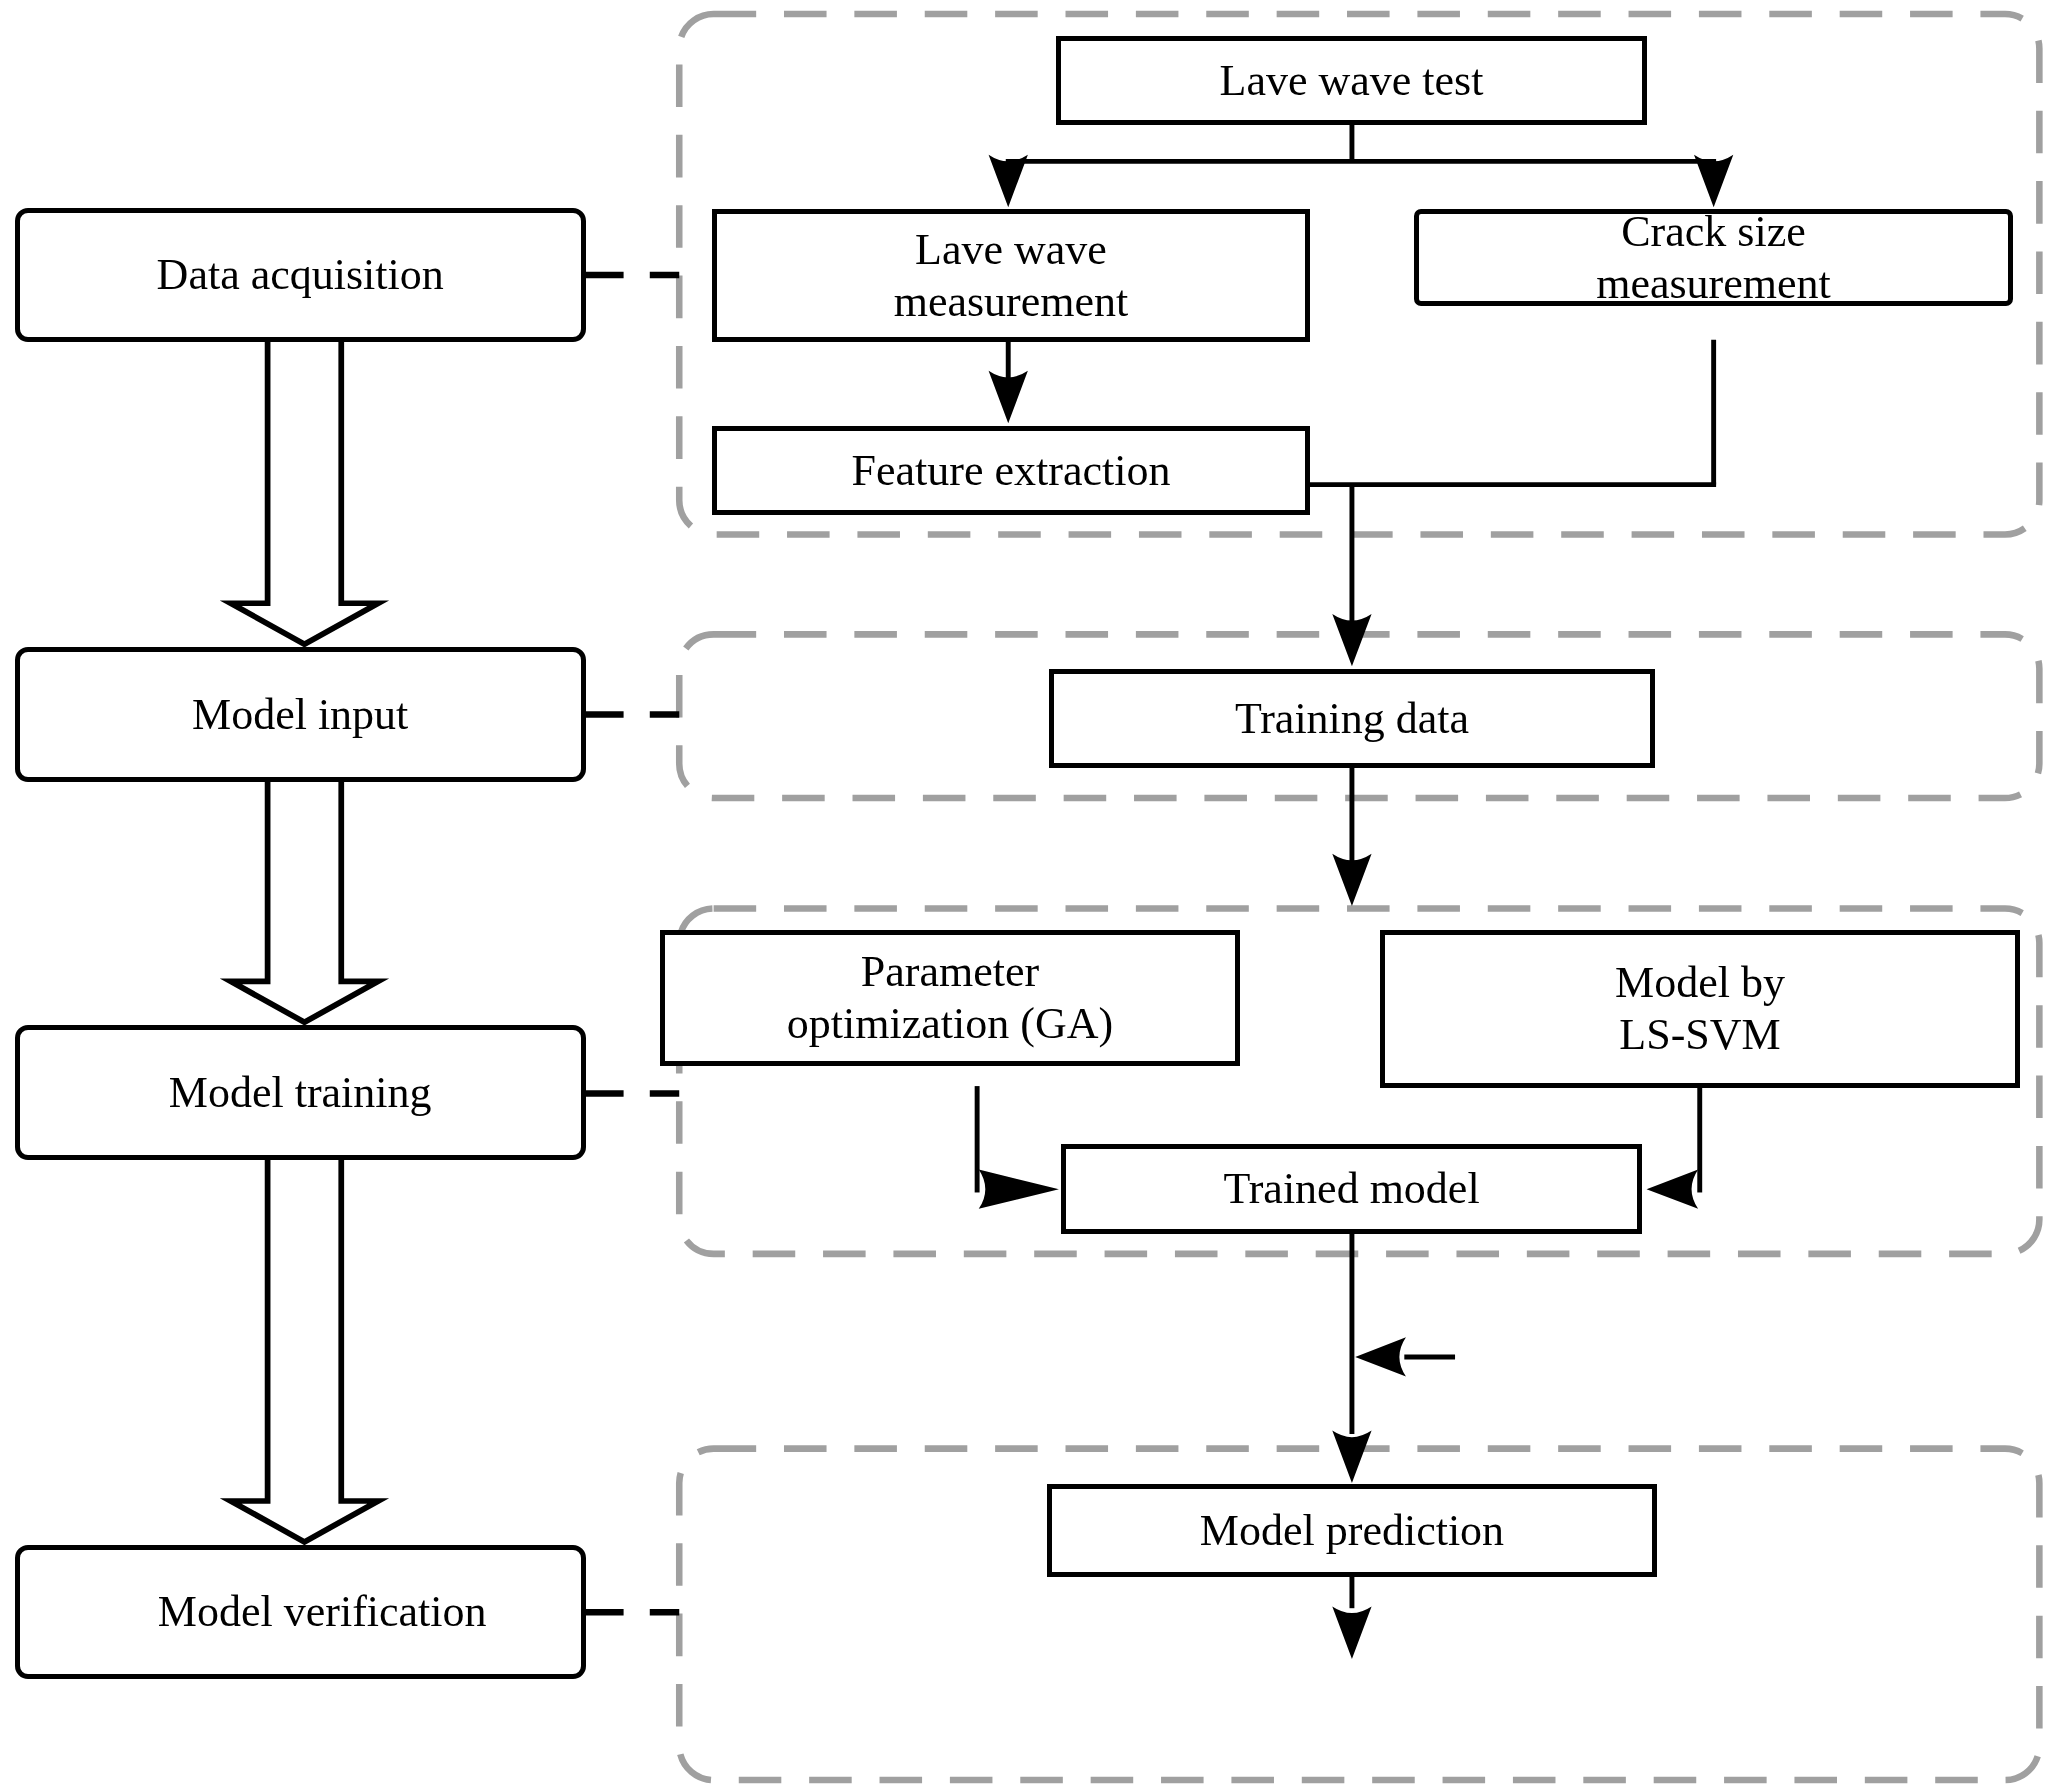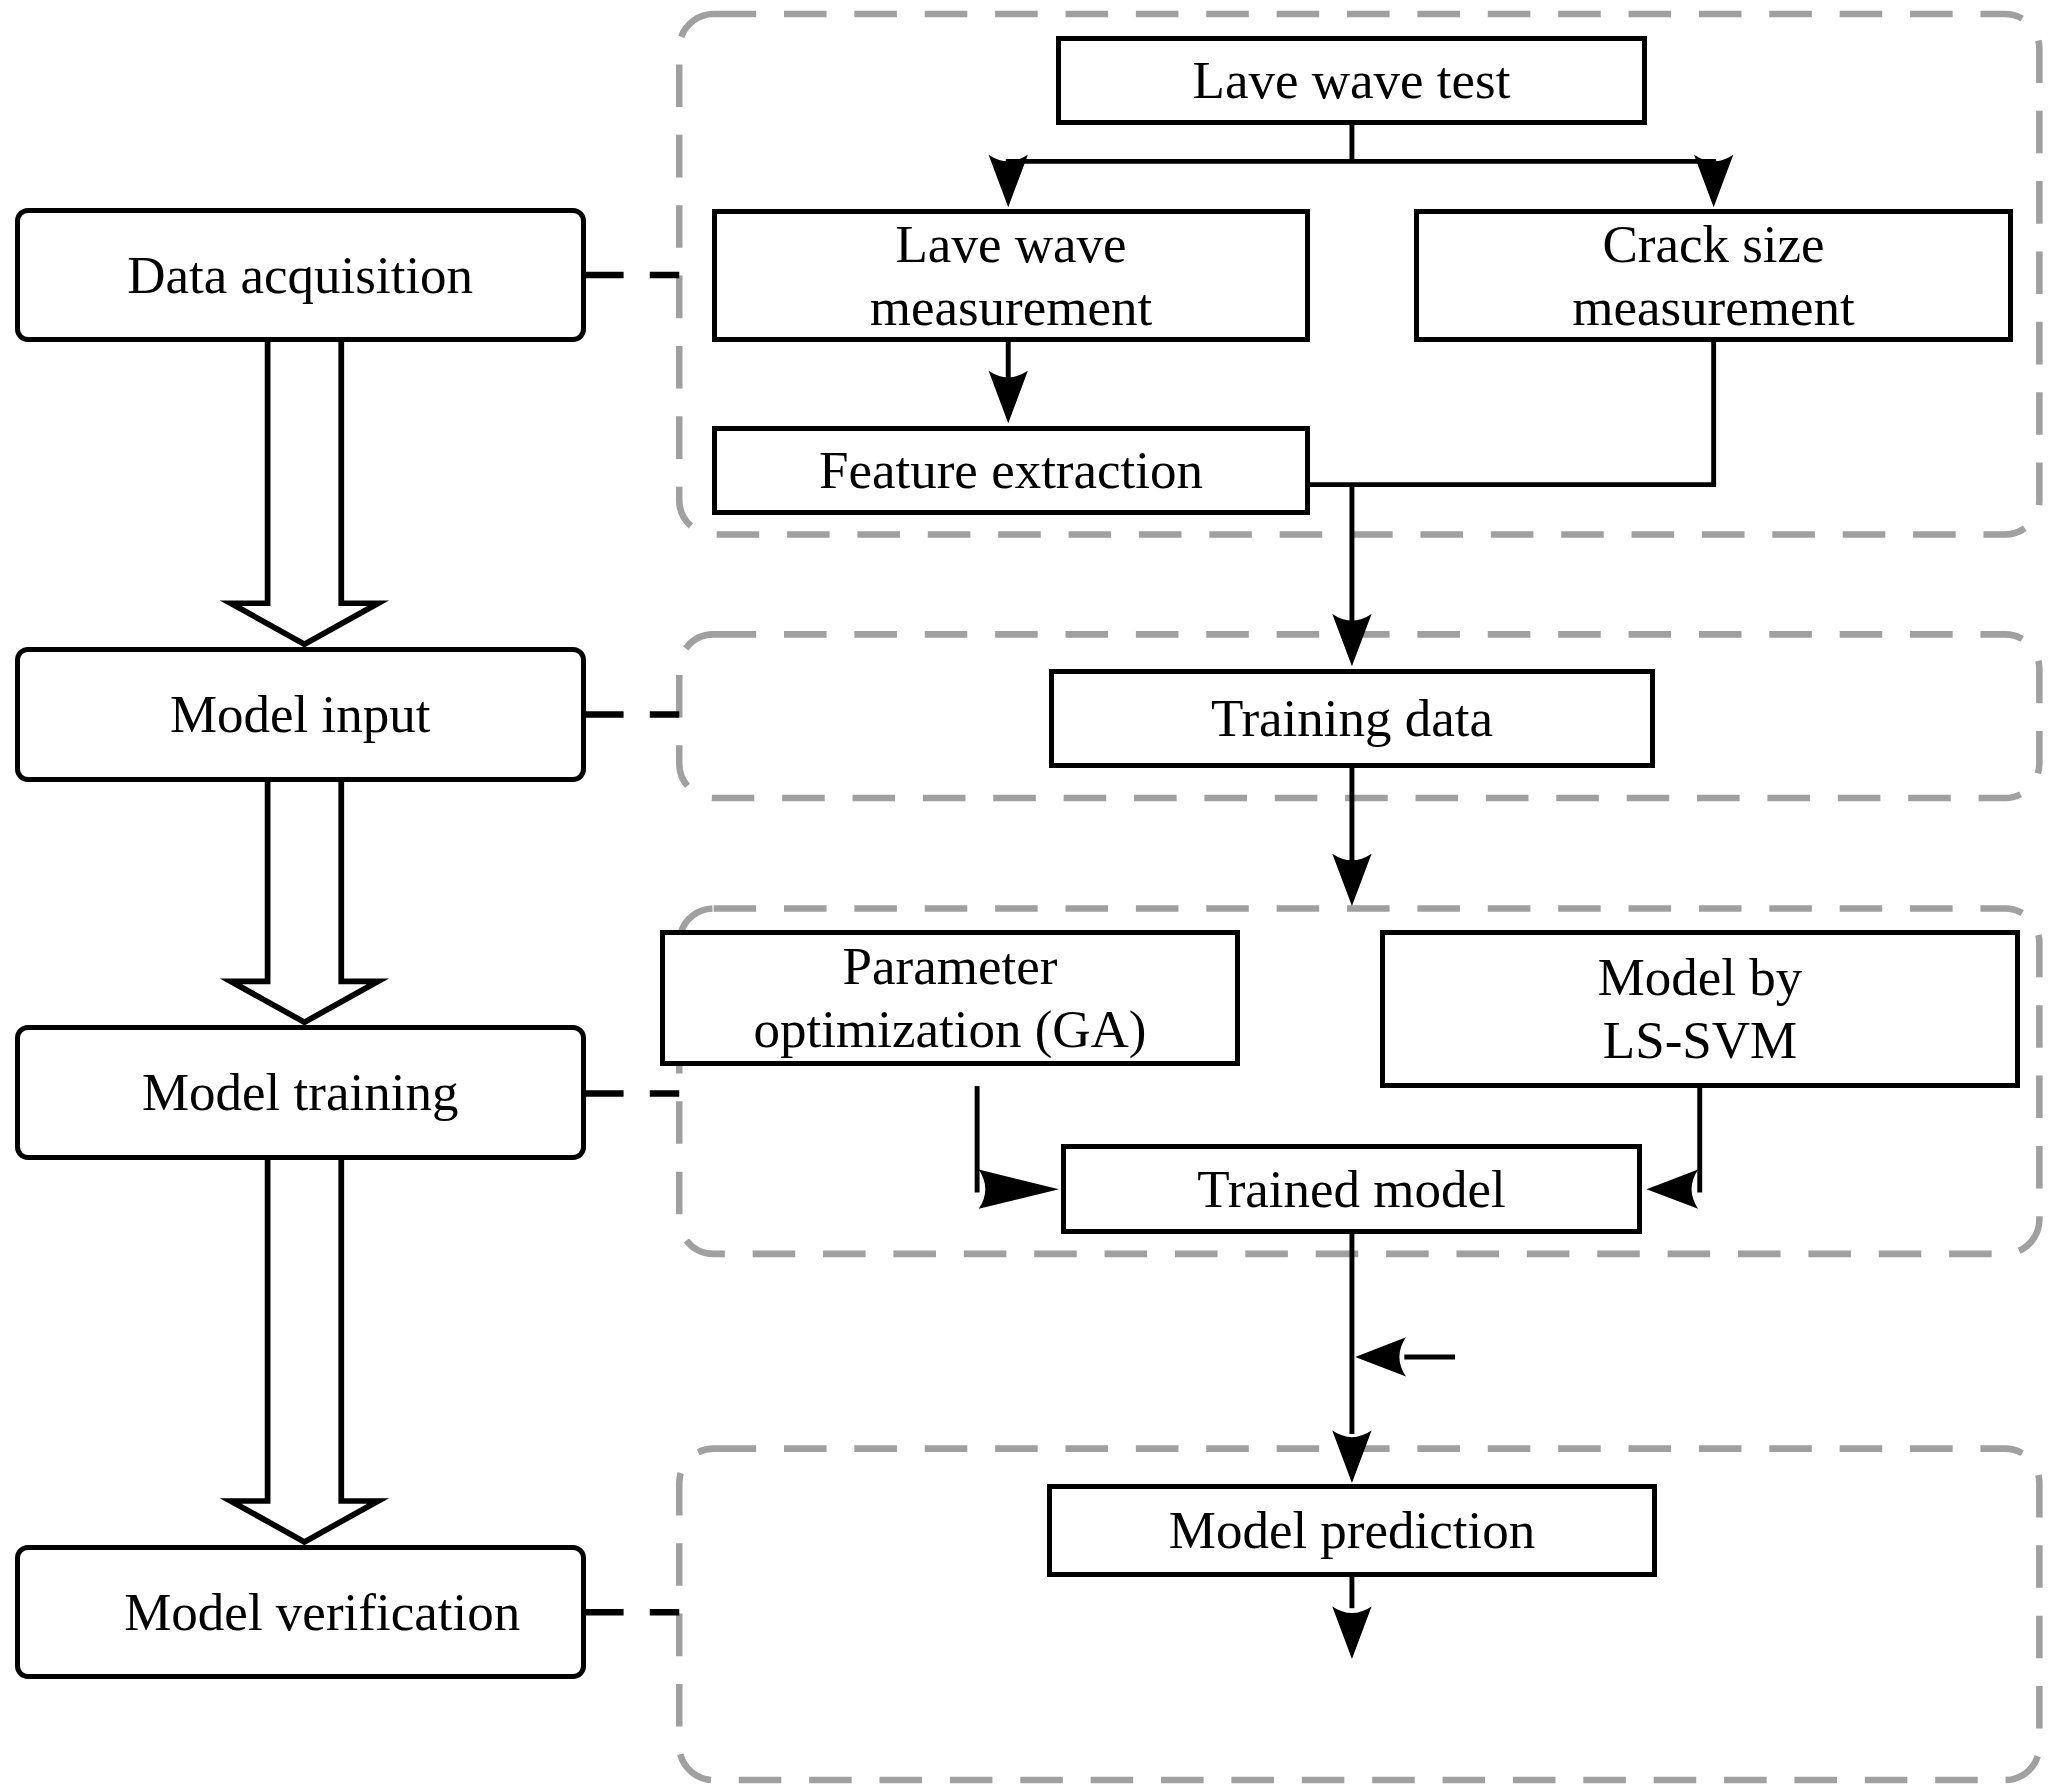--- a/index.html
+++ b/index.html
@@ -13,21 +13,21 @@
   #wires{position:absolute;left:0;top:0;width:2068px;height:1790px;}
   .container{fill:none;stroke:#a0a0a0;stroke-width:8;stroke-dasharray:52 34;}
   .dash-link{stroke:#000;stroke-width:8;stroke-dasharray:46 32;fill:none;}
   .wire{stroke:#000;stroke-width:6;fill:none;}
   .head{fill:#000;stroke:none;}
   .block-arrow{fill:#ffffff;stroke:#000;stroke-width:7;stroke-linejoin:miter;}
   .box,.stagebox{
     position:absolute;box-sizing:border-box;
     background:#ffffff;border:5.7px solid #000;
     display:flex;align-items:center;justify-content:center;
-    text-align:center;font-size:53px;line-height:1.18;
+    text-align:center;font-size:44px;line-height:1.18;
     white-space:pre-line;
   }
   .stagebox{border-radius:13px;}
 </style>
 </head>
 <body>
 
 <div id="stage">
 
   <svg id="wires" viewBox="0 0 2527 2187">
@@ -89,21 +89,21 @@
     <span>Model verification</span>
   </div>
 
   <div class="box" style="left:1056px;top:36px;width:591px;height:89px;">
     <span>Lave wave test</span>
   </div>
   <div class="box" style="left:712px;top:209px;width:598px;height:133px;">
     <span>Lave wave
 measurement</span>
   </div>
-  <div class="box" style="left:1414px;top:209px;width:599px;height:133px;">
+  <div class="box" style="left:1414px;top:209px;width:599px;height:97px;border-radius:7px;">
     <span>Crack size
 measurement</span>
   </div>
   <div class="box" style="left:712px;top:426px;width:598px;height:89px;">
     <span>Feature extraction</span>
   </div>
 
   <div class="box" style="left:1049px;top:669px;width:606px;height:99px;">
     <span>Training data</span>
   </div>

